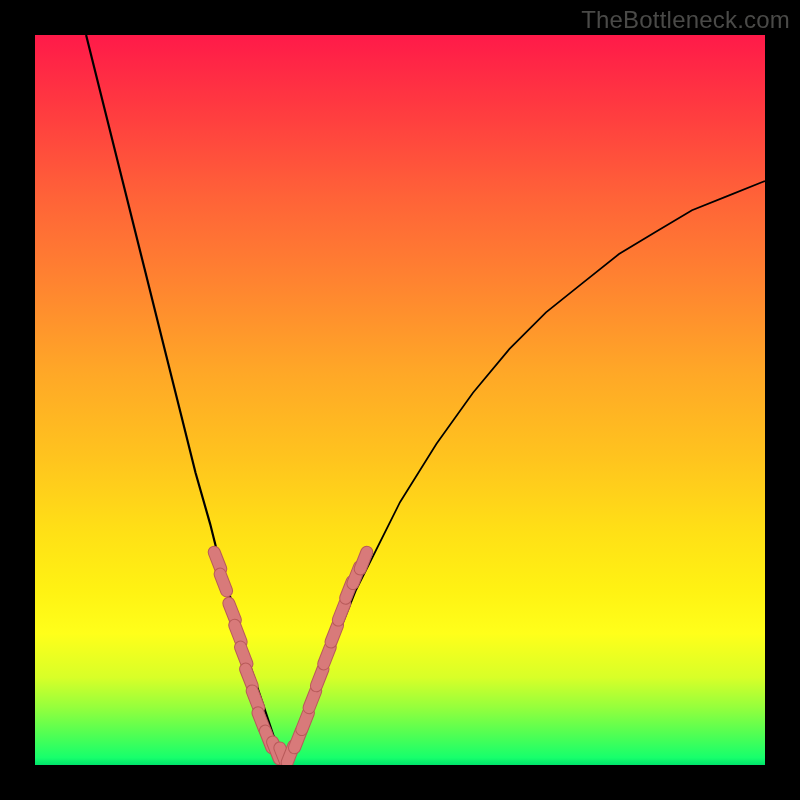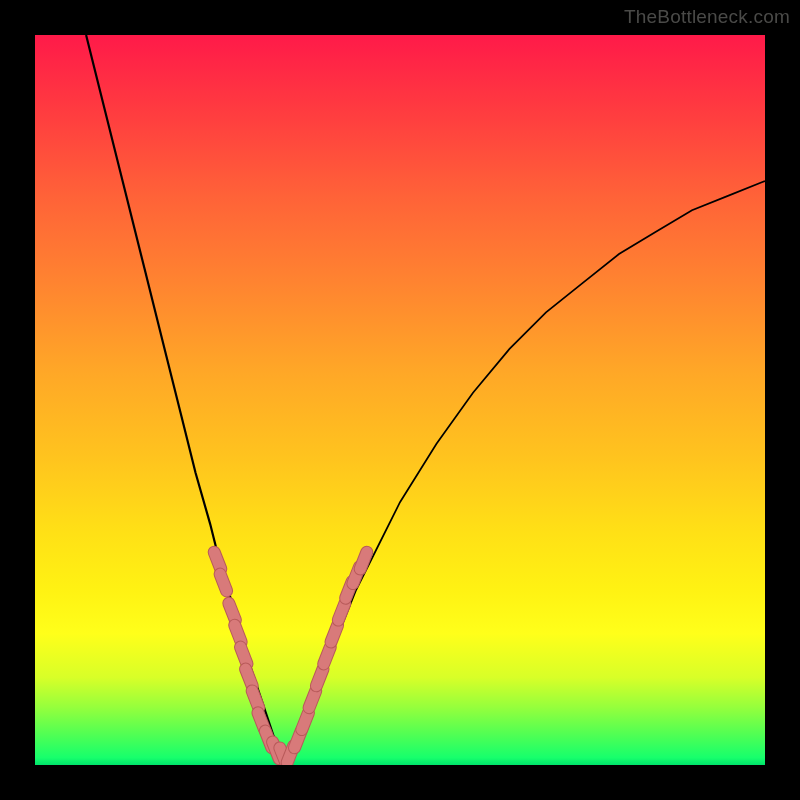--- a/index.html
+++ b/index.html
@@ -40,21 +40,21 @@
       #4dff55 96%,
       #17ff6c 99%,
       #00e46b 100%
     );
   }
   .watermark {
     position: absolute;
     top: 6px;
     right: 10px;
     color: #4a4a48;
-    font-size: 19px;
+    font-size: 24px;
     font-weight: 500;
     letter-spacing: 0.2px;
     font-family: Arial, Helvetica, sans-serif;
   }
   svg.curves {
     position: absolute;
     left: 0;
     top: 0;
     width: 730px;
     height: 730px;

